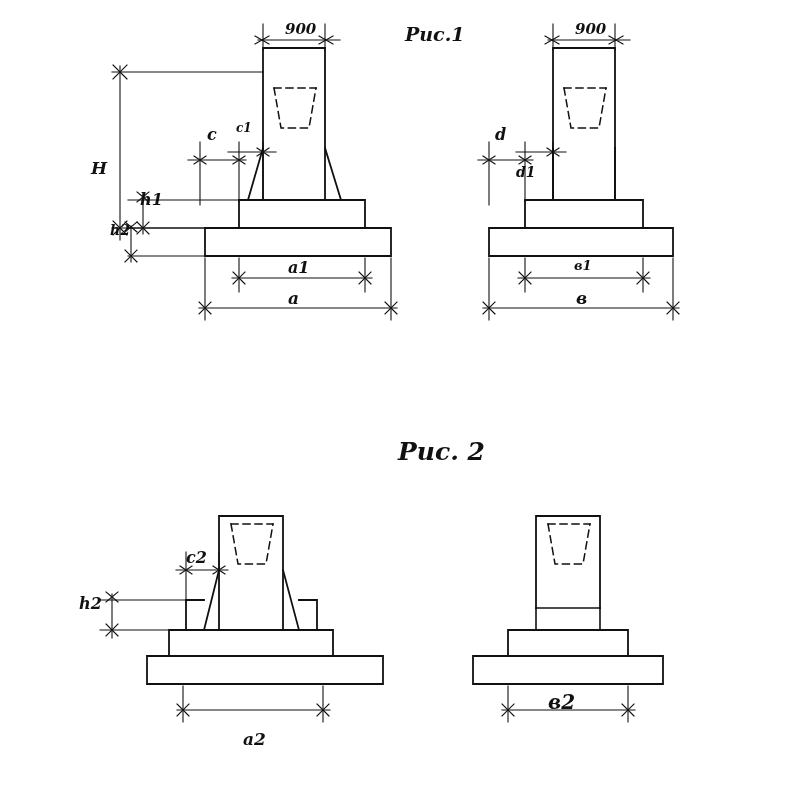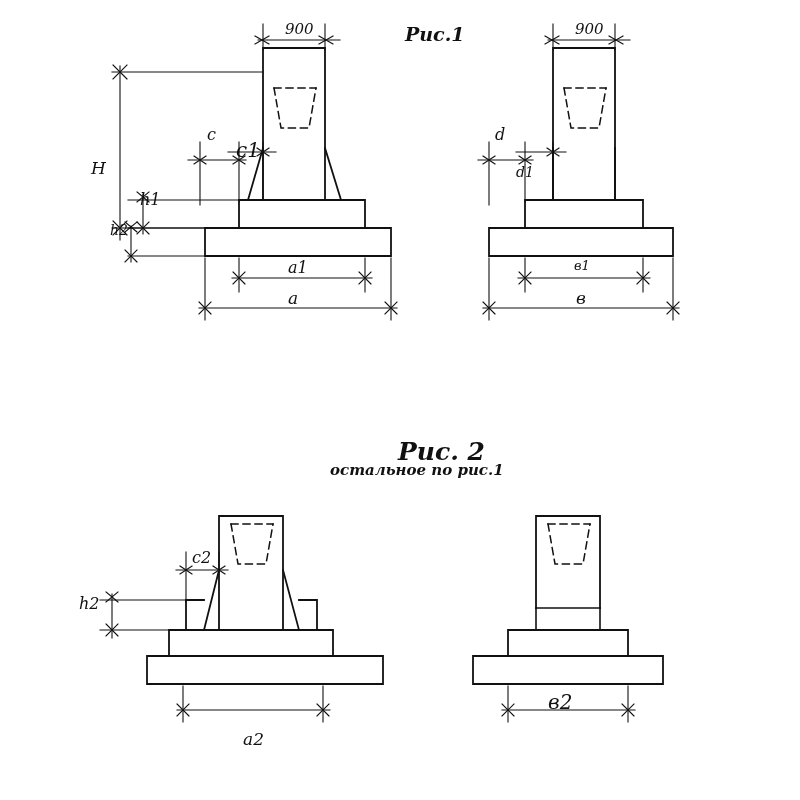--- a/index.html
+++ b/index.html
@@ -1,20 +1,20 @@
 <!DOCTYPE html>
 <html><head>
 <meta charset="utf-8">
 <style>
   html,body{margin:0;padding:0;background:#ffffff;}
   body{width:800px;height:800px;position:relative;overflow:hidden;
        font-family:"DejaVu Sans", sans-serif;color:#111;}
   #sheet{position:absolute;left:0;top:0;width:800px;height:800px;}
   svg{display:block;}
-  .lbl{position:absolute;font-style:italic;font-weight:400;
+  .lbl{position:absolute;font-style:italic;font-weight:700;
        font-family:"DejaVu Serif", serif;color:#111;white-space:nowrap;}
   .fig-title{position:absolute;font-style:italic;font-weight:700;
        font-family:"DejaVu Serif", serif;color:#111;white-space:nowrap;}
 </style>
 </head>
 <body>
 
 <div id="sheet">
 
   <svg width="800" height="800" viewBox="0 0 800 800">
@@ -210,41 +210,40 @@
         <path d="M502 704 L514 716 M502 716 L514 704"></path>
         <path d="M622 704 L634 716 M622 716 L634 704"></path>
       </g>
 
     </g>
   </svg>
 
   <div class="fig-title" style="left:405px;top:10px;font-size:19px;margin-top:13px;">Рис.1</div>
 
   <div class="fig-title" style="left:398px;top:437px;font-size:25px;">Рис. 2</div>
-  <div class="fig-title" style="left:330px;top:461px;font-size:15px;">остальное по рис.1</div>
 
   <div class="lbl" style="left:285px;top:20px;font-size:15px;">900</div>
 
   <div class="lbl" style="left:91px;top:158px;font-size:17px;">H</div>
 
   <div class="lbl" style="left:140px;top:190px;font-size:16px;">h1</div>
   <div class="lbl" style="left:110px;top:222px;font-size:14px;">h2</div>
 
   <div class="lbl" style="left:207px;top:125px;font-size:16px;">c</div>
-  <div class="lbl" style="left:236px;top:138px;font-size:20px;">c1</div>
+  <div class="lbl" style="left:236px;top:121px;font-size:12px;">c1</div>
 
   <div class="lbl" style="left:288px;top:258px;font-size:16px;">a1</div>
   <div class="lbl" style="left:288px;top:288px;font-size:17px;">a</div>
 
   <div class="lbl" style="left:575px;top:20px;font-size:15px;">900</div>
 
   <div class="lbl" style="left:495px;top:125px;font-size:16px;">d</div>
   <div class="lbl" style="left:516px;top:125px;font-size:14px;margin-top:39px;">d1</div>
 
   <div class="lbl" style="left:574px;top:258px;font-size:13px;">в1</div>
   <div class="lbl" style="left:576px;top:288px;font-size:17px;">в</div>
 
-  <div class="lbl" style="left:192px;top:548px;font-size:16px;">c2</div>
+  <div class="lbl" style="left:186px;top:548px;font-size:16px;">c2</div>
   <div class="lbl" style="left:79px;top:594px;font-size:16px;">h2</div>
   <div class="lbl" style="left:243px;top:690px;font-size:17px;margin-top:39px;">a2</div>
   <div class="lbl" style="left:548px;top:690px;font-size:20px;">в2</div>
 
 </div>
 
 </body></html>

